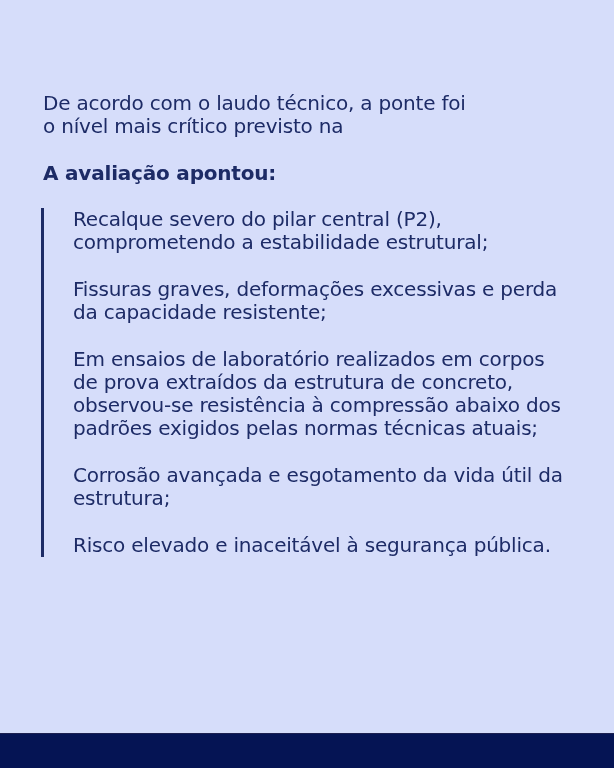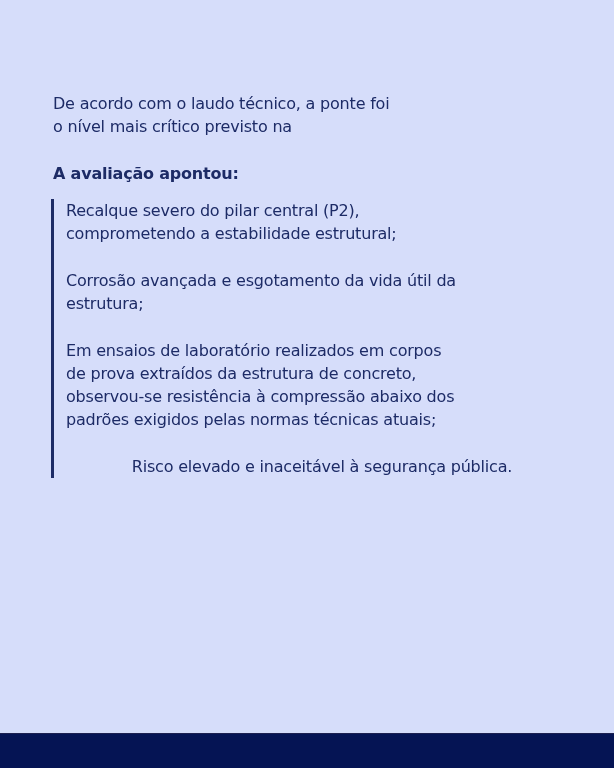--- a/index.html
+++ b/index.html
@@ -11,41 +11,41 @@
   html,body{width:614px;height:768px;}
   body{
     position:relative;
     background:var(--bg);
     overflow:hidden;
     font-family:"DejaVu Sans", sans-serif;
     color:var(--ink);
   }
   .content{
     position:absolute;
-    left:53px;
+    left:43px;
     top:92px;
     width:525px;
-    font-size:16px;
+    font-size:20px;
     line-height:23px;
     letter-spacing:-0.2px;
   }
   .line{white-space:nowrap;}
   .bold{font-weight:400;}
   .intro{margin-bottom:24px;}
   .section-heading{
     font-weight:700;
-    margin-bottom:14px;
+    margin-bottom:23px;
   }
   .findings{
     border-left:3px solid var(--ink);
     margin-left:-2px;
-    padding-left:12px;
+    padding-left:29px;
   }
   .finding{margin-bottom:24px;}
-  .finding:last-child{margin-bottom:0;text-align:center;}
+  .finding:last-child{margin-bottom:0;}
   .footer-bar{
     position:absolute;
     left:0;right:0;bottom:0;
     height:35px;
     background:var(--footer);
     border-top:1px solid #1d2150;
   }
 </style>
 </head>
 <body>
@@ -58,28 +58,32 @@
   </div>
 
   <div class="section-heading">A avaliação apontou:</div>
 
   <div class="findings">
       <div class="finding">
         <div class="line">Recalque severo do pilar central (P2),</div>
         <div class="line">comprometendo a estabilidade estrutural;</div>
       </div>
       <div class="finding">
-        <div class="line">Corrosão avançada e esgotamento da vida útil da</div>
-        <div class="line">estrutura;</div>
+        <div class="line">Fissuras graves, deformações excessivas e perda</div>
+        <div class="line">da capacidade resistente;</div>
       </div>
       <div class="finding">
         <div class="line">Em ensaios de laboratório realizados em corpos</div>
         <div class="line">de prova extraídos da estrutura de concreto,</div>
         <div class="line">observou-se resistência à compressão abaixo dos</div>
         <div class="line">padrões exigidos pelas normas técnicas atuais;</div>
+      </div>
+      <div class="finding">
+        <div class="line">Corrosão avançada e esgotamento da vida útil da</div>
+        <div class="line">estrutura;</div>
       </div>
       <div class="finding">
         <div class="line">Risco elevado e inaceitável à segurança pública.</div>
       </div>
     </div>
 
 </div>
 
 <div class="footer-bar"></div>
 

